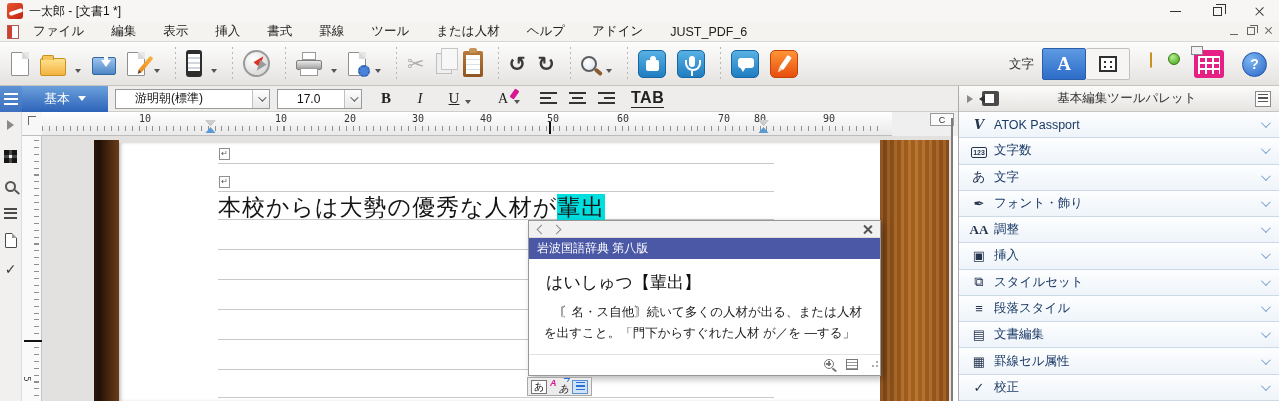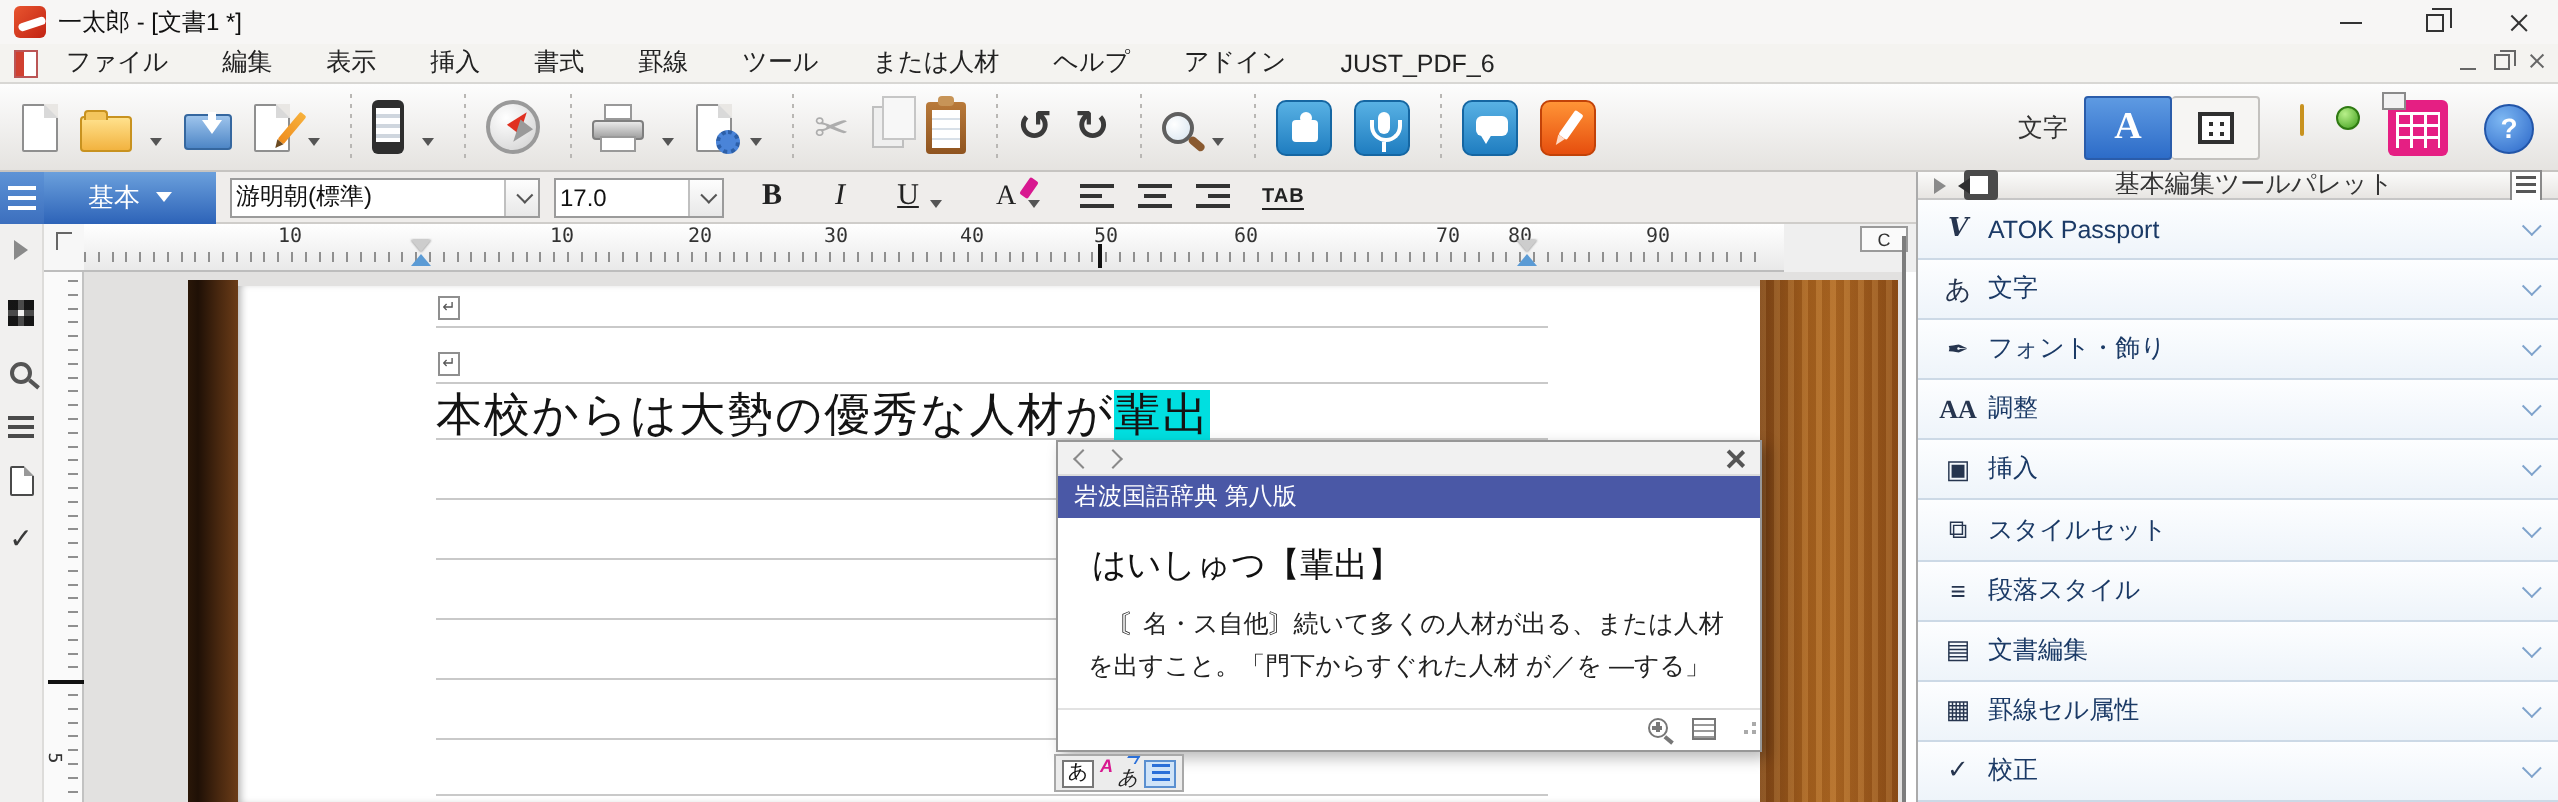--- a/index.html
+++ b/index.html
@@ -90,27 +90,27 @@
   .pinktile .miniw { position:absolute; left:-3px; top:-4px; width:12px; height:9px; background:#f2f2f2; border:1px solid #8a8a8a; }
   .helpbtn { width:25px; height:25px; border-radius:50%; background:radial-gradient(circle at 35% 30%,#7db7f2,#2a66c8); border:1px solid #2255a8; color:#fff; font-weight:bold; font-size:14px; display:flex; align-items:center; justify-content:center; margin-right:12px; }
 
   
   .formatbar { position:absolute; left:0; top:86px; width:958px; height:26px; background:#efedeb; border-bottom:1px solid #cfcdca; display:flex; align-items:center; }
   .fb-ham { width:22px; height:26px; background:linear-gradient(180deg,#5d93d6,#3c6fbe); display:flex; flex-direction:column; justify-content:center; gap:3px; padding:0 4px; }
   .fb-ham i { display:block; height:2px; background:#fff; }
   .fb-style { width:86px; height:26px; background:linear-gradient(180deg,#6ba0dc,#2d63b8); color:#fff; font-size:13px; display:flex; align-items:center; justify-content:center; gap:8px; }
   .fb-style .dn { width:0; height:0; border-left:4px solid transparent; border-right:4px solid transparent; border-top:5px solid #fff; }
   .combo { height:20px; background:#fff; border:1px solid #9b9b9b; display:flex; align-items:center; margin-left:7px; font-size:12px; color:#111; position:relative; }
-  .combo .txt { padding:0 2px; flex:1; white-space:nowrap; overflow:hidden; }
+  .combo .txt { padding:0 19px; flex:1; white-space:nowrap; overflow:hidden; }
   .combo .dd { width:17px; height:18px; border-left:1px solid #c0c0c0; background:linear-gradient(180deg,#fdfdfd,#e8e8e8); display:flex; align-items:center; justify-content:center; }
   .combo .dd i { width:6px; height:6px; border-right:1.5px solid #555; border-bottom:1.5px solid #555; transform:rotate(45deg) translateY(-2px); }
   .fmt-g { margin-left:14px; font-family:"Liberation Serif","DejaVu Serif",serif; font-size:15px; color:#222; width:20px; text-align:center; }
   .al { width:17px; height:13px; margin-left:12px; position:relative; }
   .al i { position:absolute; left:0; height:2px; background:#333; }
-  .tabbtn { margin-left:16px; font-size:10px; font-weight:bold; color:#222; border-bottom:1.5px solid #222; letter-spacing:0.5px; }
+  .tabbtn { margin-left:16px; font-size:16px; font-weight:bold; color:#222; border-bottom:1.5px solid #222; letter-spacing:0.5px; }
 
   
   .rulerband { position:absolute; left:0; top:112px; width:958px; height:24px; background:#efefef; }
   .hruler { position:absolute; left:42px; top:112px; width:850px; height:24px; background:linear-gradient(180deg,#ffffff,#e9e9e9); border-bottom:1px solid #bdbdbd; }
   .rnum { position:absolute; top:1px; transform:translateX(-50%); font-family:"DejaVu Sans Mono","Liberation Mono",monospace; font-size:10px; color:#333; }
   .rticks { position:absolute; left:0; right:8px; bottom:4px; height:5px; background:repeating-linear-gradient(90deg,#8f8f8f 0 1px,transparent 1px 6.9px); }
   .hmarker { position:absolute; bottom:2px; transform:translateX(-50%); width:11px; height:13px; }
   .hmarker .t { position:absolute; left:0; top:0; width:0; height:0; border-left:5.5px solid transparent; border-right:5.5px solid transparent; border-top:6px solid #cdcdcd; filter:drop-shadow(0 0 0.5px #777); }
   .hmarker .b { position:absolute; left:0; bottom:0; width:0; height:0; border-left:5.5px solid transparent; border-right:5.5px solid transparent; border-bottom:6px solid #5b9bd5; }
   .rcaret { position:absolute; bottom:1px; width:2px; height:12px; background:#111; }
@@ -171,21 +171,21 @@
   .akb1 { width:16px; height:14px; background:#fff; border:1px solid #777; font-size:10px; line-height:12px; text-align:center; color:#111; }
   .akb2 { width:19px; height:15px; position:relative; }
   .akb2 .ka { position:absolute; left:0; top:-1px; font-size:9px; color:#d81890; font-weight:bold; }
   .akb2 .kb { position:absolute; right:0; bottom:-2px; font-size:10px; color:#222; }
   .akb2 .karr { position:absolute; right:0; top:-1px; width:6px; height:4px; border-top:1.5px solid #2a6fd8; border-right:1.5px solid #2a6fd8; transform:skewX(-30deg); }
   .akb3 { width:16px; height:14px; background:#cfe3f8; border:1px solid #5a8fd0; display:flex; align-items:center; justify-content:center; }
   .akb3 i { width:9px; height:9px; background:repeating-linear-gradient(180deg,#2a6fd8 0 1.5px,transparent 1.5px 3.5px); }
 
   
   .palette { position:absolute; left:958px; top:86px; width:321px; height:315px; background:#fff; border-left:1px solid #ababab; display:flex; flex-direction:column; }
-  .pal-head { height:14px; background:linear-gradient(180deg,#fbfbfa,#e7e5e2); border-bottom:1px solid #c6c6c6; display:flex; align-items:center; padding:0 8px; }
+  .pal-head { height:26px; background:linear-gradient(180deg,#fbfbfa,#e7e5e2); border-bottom:1px solid #c6c6c6; display:flex; align-items:center; padding:0 8px; }
   .ph-arrow { width:0; height:0; border-top:4px solid transparent; border-bottom:4px solid transparent; border-left:6px solid #8a8a8a; }
   .ph-switch { width:17px; height:15px; margin-left:9px; background:#4a4a4a; border-radius:2px; position:relative; }
   .ph-switch::before { content:""; position:absolute; left:3px; top:3px; width:9px; height:9px; background:#fff; }
   .ph-switch::after { content:""; position:absolute; left:-3px; top:4px; width:0; height:0; border-top:4px solid transparent; border-bottom:4px solid transparent; border-right:6px solid #2f2f2f; }
   .ph-title { flex:1; text-align:center; font-size:12.5px; color:#333; }
   .ph-listbox { width:16px; height:16px; border:1px solid #8a8a8a; background:#fdfdfd; display:flex; align-items:center; justify-content:center; }
   .ph-listbox i { width:10px; height:10px; background:repeating-linear-gradient(180deg,#555 0 1.5px,transparent 1.5px 3.5px); }
   .pal-rows { flex:1; display:flex; flex-direction:column; }
   .prow { flex:1; display:flex; align-items:center; padding-left:8px; background:linear-gradient(180deg,#fdfeff,#eef4fa); border-bottom:1px solid #ccd9e6; }
   .prow .pic { width:24px; text-align:center; font-size:13px; color:#26354f; flex:none; }
@@ -482,20 +482,25 @@
           <i></i>
         </span>
     </div>
     <div class="pal-rows">
       <div class="prow">
           <span class="pic g-atok">V</span>
           <span class="plabel">ATOK Passport</span>
           <i class="pchev"></i>
         </div>
       <div class="prow">
+          <span class="pic"><span class="g-badge">123</span></span>
+          <span class="plabel">文字数</span>
+          <i class="pchev"></i>
+        </div>
+      <div class="prow">
           <span class="pic">あ</span>
           <span class="plabel">文字</span>
           <i class="pchev"></i>
         </div>
       <div class="prow">
           <span class="pic g-pen">✒</span>
           <span class="plabel">フォント・飾り</span>
           <i class="pchev"></i>
         </div>
       <div class="prow">

